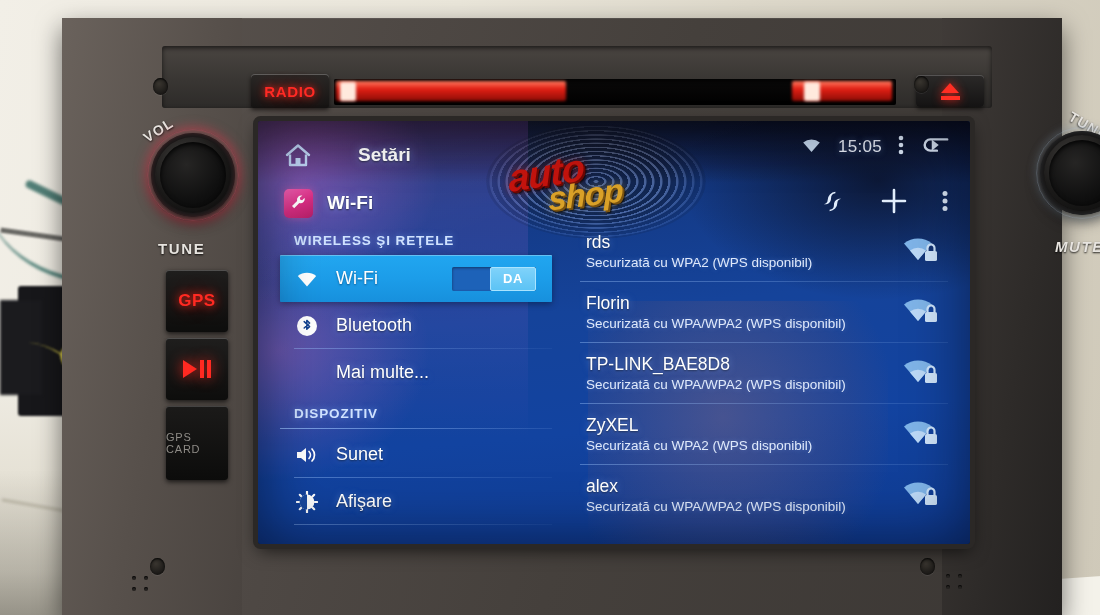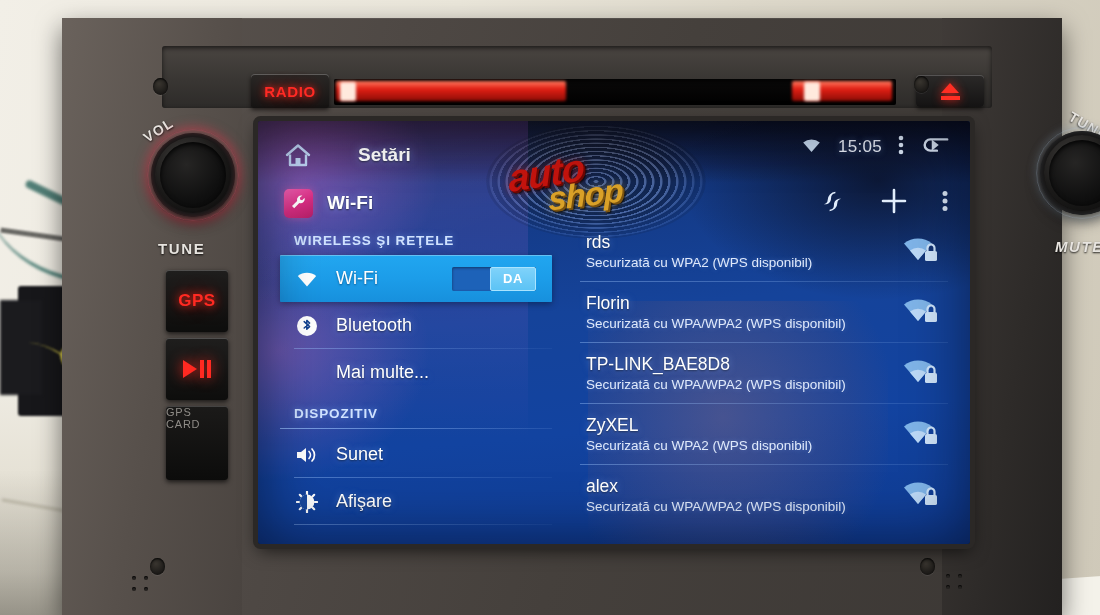--- a/index.html
+++ b/index.html
@@ -146,21 +146,21 @@
   }
   .hw-btn .play-glyph{ display:flex; align-items:center; gap:3px; }
   .play-tri{ width:0;height:0;border-top:9px solid transparent;border-bottom:9px solid transparent;
     border-left:14px solid #ff2a22; filter:drop-shadow(0 0 7px rgba(255,40,30,.9)); }
   .play-bar{ width:4px;height:18px;background:#ff2a22; filter:drop-shadow(0 0 7px rgba(255,40,30,.9)); }
   .play-bar2{ width:4px;height:18px;background:#ff2a22; filter:drop-shadow(0 0 7px rgba(255,40,30,.9)); }
   .hw-slot{
     width:62px; height:74px;
     background:linear-gradient(180deg,#1b1a19 0%,#0c0c0b 100%);
     border-radius:3px; box-shadow: inset 0 1px 0 rgba(255,255,255,.18), 0 2px 5px rgba(0,0,0,.7);
-    display:flex; flex-direction:column; align-items:center; gap:4px;
+    display:flex; flex-direction:column; align-items:center; justify-content:center; gap:4px;
   }
   .hw-slot span{ color:#8f8c87; font-size:11px; letter-spacing:.8px; }
   .hw-slot .rst{ font-size:12px; letter-spacing:1.2px; }
 
   
   .screw{
     position:absolute; width:15px; height:17px; border-radius:50%;
     background:radial-gradient(circle at 40% 35%, #39352f 0%, #1b1917 70%, #0d0c0b 100%);
     box-shadow: inset 0 1px 2px rgba(0,0,0,.9), 0 1px 0 rgba(255,255,255,.08);
   }

